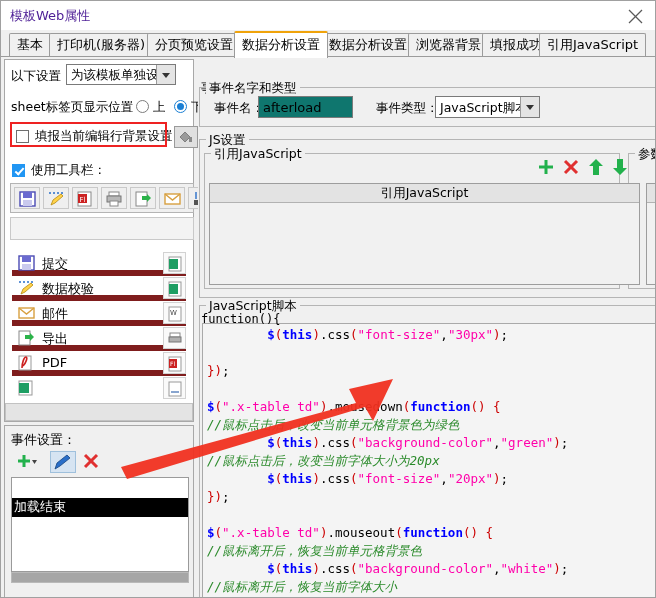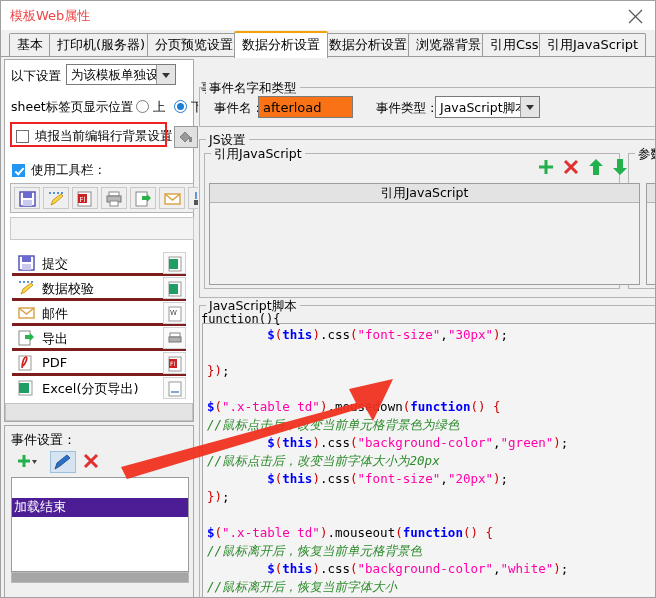--- a/index.html
+++ b/index.html
@@ -20,21 +20,21 @@
   }
 
   
   .titlebar {
     position: absolute; left: 0; top: 0; width: 656px; height: 30px;
     background: #ffffff;
     border-bottom: 1px solid #f0f0f0;
   }
   .title-text {
     position: absolute; left: 9px; top: 6px;
-    font-size: 13px; color: #ef4444;
+    font-size: 13px; color: #4c1d95;
     font-family: "DejaVu Sans", sans-serif;
   }
   .close-btn {
     position: absolute; right: 0; top: 0; width: 44px; height: 30px;
     cursor: pointer;
   }
   .close-btn svg { position: absolute; left: 15px; top: 8px; }
 
   
   .tabstrip {
@@ -139,21 +139,21 @@
   }
   .tbicon {
     position: absolute; width: 26px; height: 22px;
     background: #efefef; border: 1px solid #c9c9c9;
   }
   .emptybar {
     position: absolute; background: #f3f3f3; border: 1px solid #c9c9c9;
   }
   .listrow {
     position: absolute; left: 8px; width: 174px; height: 25px;
-    border-bottom: 3px solid #7f1d1d;
+    border-bottom: 6px solid #7f1d1d;
   }
   .listrow .lbl {
     position: absolute; left: 30px; top: 4px;
     font-size: 13px; font-family: "DejaVu Sans", sans-serif;
   }
   .listrow .rt {
     position: absolute; right: 0; top: 1px; width: 23px; height: 22px;
     background: #fafafa; border: 1px solid #d2d2d2;
   }
   .grayfoot {
@@ -175,21 +175,21 @@
   .evt-btn.sel { background: #d6e4f2; border: 1px solid #9fc0dc; }
   .evt-list {
     position: absolute; left: 6px; top: 51px; width: 178px; height: 95px;
     background: #ffffff; border: 1px solid #9a9a9a;
   }
   .evt-item {
     position: absolute; left: 0; width: 176px; height: 19px;
     font-size: 13px; padding-left: 2px; line-height: 18px;
     font-family: "DejaVu Sans", sans-serif;
   }
-  .evt-item.sel { background: #4c1d95; color: #ffffff; }
+  .evt-item.sel { background: #000000; color: #ffffff; }
   .evt-hscroll {
     position: absolute; left: 6px; top: 146px; width: 178px; height: 11px;
     background: #e9e9e9; border: 1px solid #b9b9b9;
   }
   .evt-hscroll i {
     position: absolute; left: 0; top: 0; width: 176px; height: 9px;
     background: #a6a6a6; display: block;
   }
 
   
@@ -204,21 +204,21 @@
   .group {
     position: absolute;
     border: 1px solid #b5b5b5;
   }
   .group > .glabel {
     position: absolute; top: -8px; left: 6px;
     background: #f0f0f0; padding: 0 3px;
     font-size: 12.5px; font-family: "DejaVu Sans", sans-serif;
   }
   .txtinput {
-    position: absolute; background: #f97316; border: 1px solid #7b7b7b;
+    position: absolute; background: #0f766e; border: 1px solid #7b7b7b;
     font-size: 13px; padding: 6px 4px;
     font-family: "DejaVu Sans", sans-serif;
   }
   .tbl {
     position: absolute; background: #f1f1f1;
     border: 1px solid #9d9d9d;
   }
   .tbl .hdr {
     position: absolute; left: 0; top: 0; right: 0; height: 19px;
     background: #e3e3e3; border-bottom: 1px solid #b2b2b2;
@@ -269,21 +269,21 @@
     </div>
   </div>
 
   <div class="tabstrip">
     <div class="tab" style="left:8px;">基本</div>
     <div class="tab" style="left:48px;">打印机(服务器)</div>
     <div class="tab" style="left:146px;">分页预览设置</div>
     <div class="tab active" style="left:233px;">数据分析设置</div>
     <div class="tab" style="left:320px;">数据分析设置</div>
     <div class="tab" style="left:407px;">浏览器背景</div>
-    <div class="tab" style="left:481px;">引用Css</div>
+    <div class="tab" style="left:481px;">填报成功</div>
     <div class="tab" style="left:538px;">引用JavaScript</div>
   </div>
   <div class="tabline"></div>
 
   <div class="leftpanel">
     <div class="lp-white"></div>
 
     <span class="row-label" style="position:absolute;left:7px;top:9px;">以下设置：</span>
     <div class="combo" style="left:62px;top:5px;width:110px;">
       <span class="cv">为该模板单独设置</span>
@@ -425,21 +425,20 @@
           <rect x="1" y="3" width="8" height="9" fill="#cc2222"></rect>
           <text x="2" y="10" font-size="6" fill="#fff" font-family="DejaVu Sans">Fl</text>
         </svg>
       </span>
     </div>
     <div class="listrow" style="top:317px;border-bottom:none;">
       <svg width="18" height="16" viewBox="0 0 18 16" style="position:absolute;left:6px;top:4px;">
         <rect x="1" y="1" width="13" height="14" fill="#fff" stroke="#999"></rect>
         <rect x="1" y="3" width="10" height="10" fill="#1e9e63"></rect>
       </svg>
-      <span class="lbl">Excel(分页导出)</span>
       <span class="rt">
         <svg width="15" height="16" viewBox="0 0 15 16" style="margin:3px 0 0 4px;">
           <rect x="1" y="1" width="12" height="14" fill="#fff" stroke="#999"></rect>
           <line x1="3" y1="11" x2="11" y2="11" stroke="#3a6ab0" stroke-width="1.2"></line>
         </svg>
       </span>
     </div>
 
     <div class="grayfoot" style="left:1px;top:344px;width:188px;height:18px;"></div>
 

